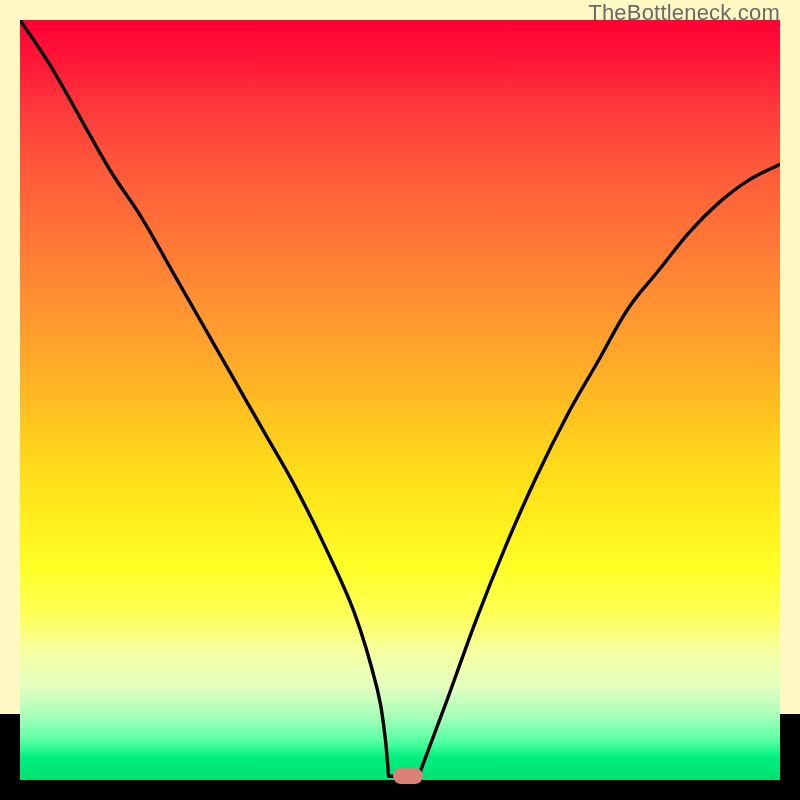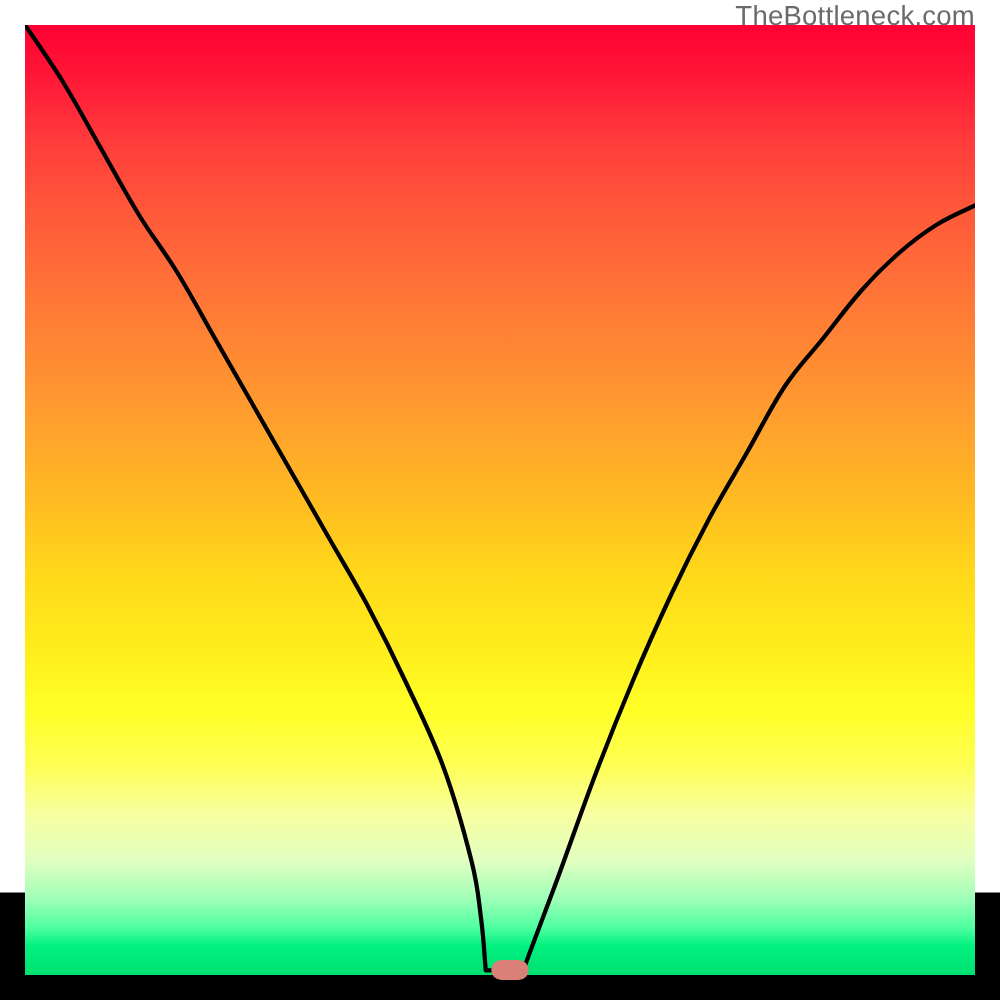--- a/index.html
+++ b/index.html
@@ -8,21 +8,21 @@
     width: 800px;
     height: 800px;
     background: #000;
     overflow: hidden;
     font-family: Arial, Helvetica, sans-serif;
   }
   .frame {
     position: relative;
     width: 800px;
     height: 714px;
-    background: #ffffff;
+    background: #fef9c3;
   }
   .plot-area {
     position: absolute;
     left: 20px;
     top: 20px;
     width: 760px;
     height: 760px;
     background: linear-gradient(to bottom,
       #ff0033 0%,
       #ff1a38 6%,

